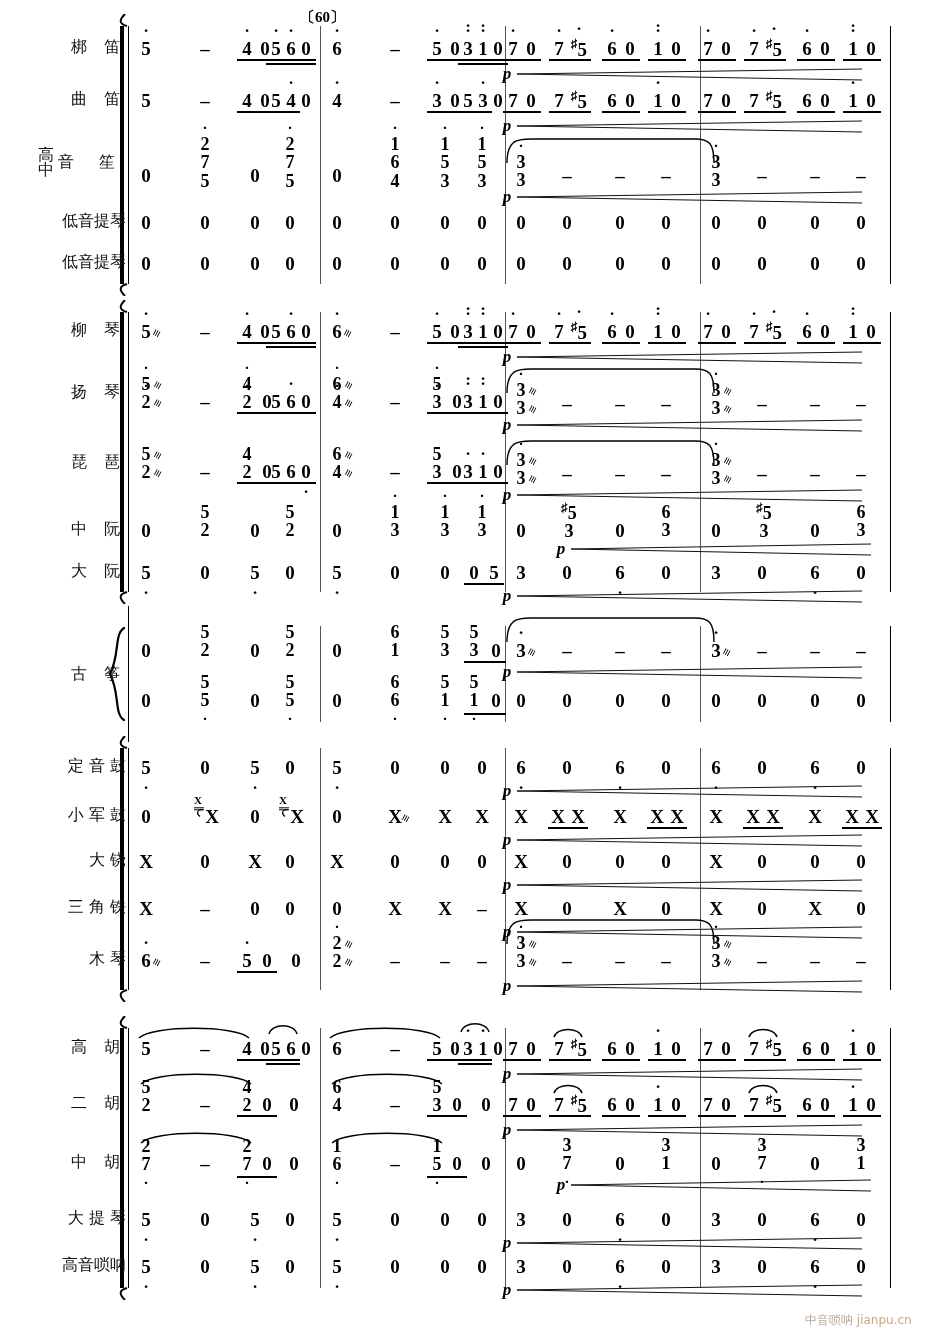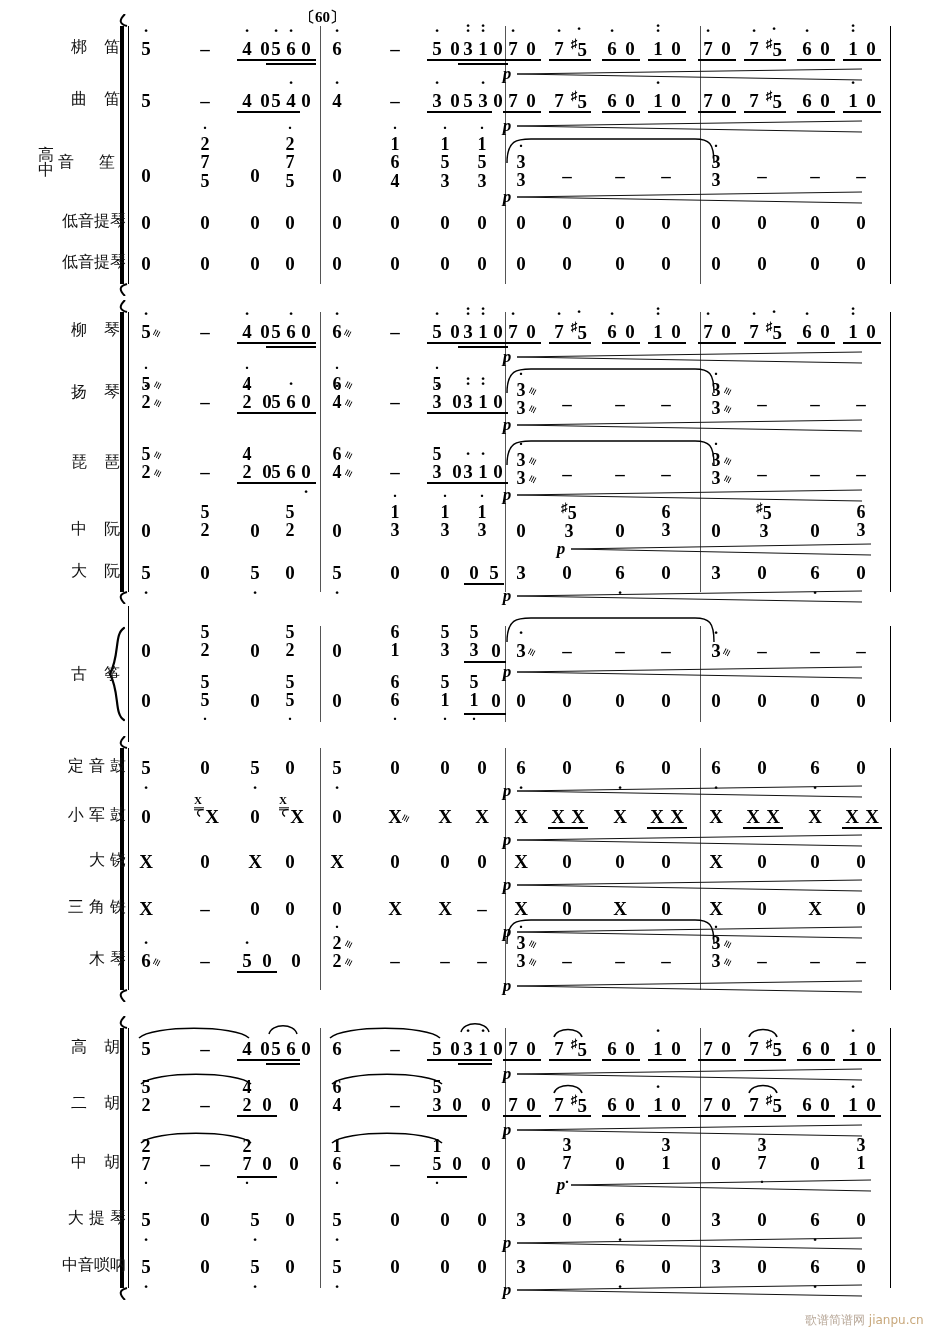--- a/index.html
+++ b/index.html
@@ -219,21 +219,21 @@
     <div class="inst-label spread1" style="width: 104px; left: 22px; top: 664px;">古   筝</div>
     <div class="inst-label " style="width: 104px; left: 22px; top: 756px;">定 音 鼓</div>
     <div class="inst-label " style="width: 104px; left: 22px; top: 805px;">小 军 鼓</div>
     <div class="inst-label " style="width: 104px; left: 22px; top: 850px;">大    铙</div>
     <div class="inst-label " style="width: 104px; left: 22px; top: 897px;">三 角 铁</div>
     <div class="inst-label " style="width: 104px; left: 22px; top: 949px;">木    琴</div>
     <div class="inst-label spread1" style="width: 104px; left: 22px; top: 1037px;">高   胡</div>
     <div class="inst-label spread1" style="width: 104px; left: 22px; top: 1093px;">二   胡</div>
     <div class="inst-label spread1" style="width: 104px; left: 22px; top: 1152px;">中   胡</div>
     <div class="inst-label " style="width: 104px; left: 22px; top: 1208px;">大 提 琴</div>
-    <div class="inst-label " style="width: 104px; left: 22px; top: 1255px;">中音唢呐</div>
+    <div class="inst-label " style="width: 104px; left: 22px; top: 1255px;">高音唢呐</div>
     <div class="note" style="left: 146px; top: 48px;"><span style="position:relative;display:inline-block;">5<span class="dotup">·</span></span></div>
     <div class="note" style="left: 205px; top: 48px;"><span style="position:relative;display:inline-block;">–</span></div>
     <div class="note" style="left: 247px; top: 48px;"><span style="position:relative;display:inline-block;">4<span class="dotup">·</span></span></div>
     <div class="note" style="left: 265px; top: 48px;"><span style="position:relative;display:inline-block;">0</span></div>
     <div class="beam" style="left: 237px; top: 59px; width: 38px;"></div>
     <div class="note" style="left: 276px; top: 48px;"><span style="position:relative;display:inline-block;">5<span class="dotup">·</span></span></div>
     <div class="note" style="left: 291px; top: 48px;"><span style="position:relative;display:inline-block;">6<span class="dotup">·</span></span></div>
     <div class="note" style="left: 306px; top: 48px;"><span style="position:relative;display:inline-block;">0</span></div>
     <div class="beam" style="left: 266px; top: 59px; width: 50px;"></div>
     <div class="beam" style="left: 266px; top: 63px; width: 50px;"></div>
@@ -1161,14 +1161,14 @@
     <div class="note" style="left: 815px; top: 1266px;"><span style="position:relative;display:inline-block;">6<span class="dotdn">·</span></span></div>
     <div class="note" style="left: 861px; top: 1266px;"><span style="position:relative;display:inline-block;">0</span></div>
     <div class="dyn" style="left: 507px; top: 1290px;">p</div>
     <div class="hairpin" style="left: 517px; top: 1284px;">
       <svg width="345" height="16" viewBox="0 0 345 16">
         <path d="M0 6 L 345 1" stroke="#111" stroke-width="1" fill="none"></path>
         <path d="M0 6 L 345 12" stroke="#111" stroke-width="1" fill="none"></path>
       </svg>
     </div>
     <div class="measure-marker" style="left: 300px; top: 8px;">〔60〕</div>
-    <div class="watermark" style="left: 805px; top: 1312px;"><span>歌谱简谱网</span> <span class="site">jianpu.cn</span></div>
+    <div class="watermark" style="left: 805px; top: 1312px;"><span>中音唢呐</span> <span class="site">jianpu.cn</span></div>
   </div>
 
 </body></html>

